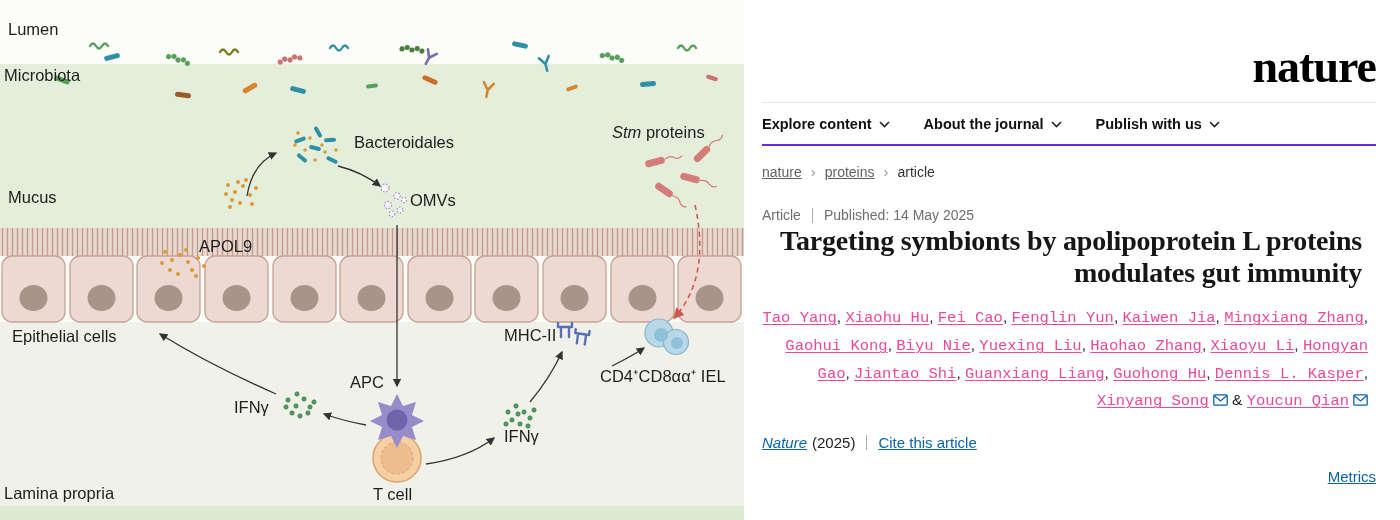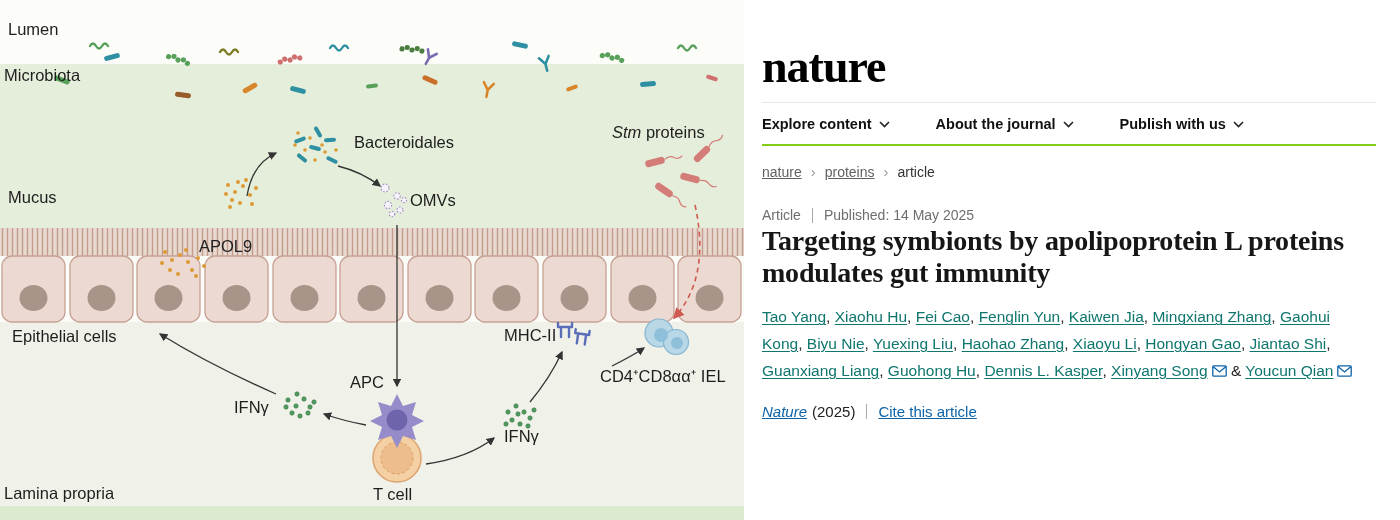--- a/index.html
+++ b/index.html
@@ -1,39 +1,39 @@
 <!DOCTYPE html>
 <html><head>
 <meta charset="utf-8">
 <style>
   * { margin:0; padding:0; box-sizing:border-box; }
   body { width:1400px; height:520px; overflow:hidden; font-family:"Liberation Sans", sans-serif; background:#fff; }
-  .page { display:flex; width:1400px; height:520px; }
+  .page { display:flex; width:1400px; height:520px;text-align:right; }
 
   
   .figure-panel { position:relative; width:744px; height:520px; background:#fbfbf7; flex:0 0 744px; }
   .fig-art { position:absolute; left:0; top:0; }
   .fig-label { position:absolute; font-size:16.5px; color:#1e1e1e; white-space:nowrap; }
   .fig-label .it { font-style:italic; }
 
   
   .article-panel { width:656px; height:520px; background:#ffffff; padding:0 24px 0 18px; }
   .masthead { padding-top:44px; padding-bottom:12px; border-bottom:1px solid #e7e7e7; }
   .logo { font-family:"Liberation Serif", serif; font-weight:700; font-size:46px; line-height:1; letter-spacing:-1px; color:#000; cursor:pointer; display:inline-block; }
-  .navrow { display:flex; gap:46px; padding:13px 0 12px 0; border-bottom:2px solid #84cc16; }
+  .navrow { display:flex; gap:34px; padding:13px 0 12px 0; border-bottom:2px solid #6d28d9; }
   .nav-item { font-size:14.5px; font-weight:700; color:#111; display:flex; align-items:center; gap:7px; cursor:pointer; }
   .breadcrumb { margin-top:17px; font-size:14px; color:#555; display:flex; align-items:center; gap:9px; }
   .breadcrumb a { color:#616161; text-decoration:underline; cursor:pointer; }
   .crumb-sep { color:#999; font-size:15px; }
   .crumb-last { color:#333; }
   .meta-line { margin-top:27px; font-size:14px; color:#6e6e6e; display:flex; align-items:center; }
   .vbar { display:inline-block; border-left:1px solid #aaa; height:15px; margin:0 11px; vertical-align:-2px; }
   h1.title { margin-top:2px; font-family:"Liberation Serif", serif; font-weight:700; font-size:28px; line-height:1.15; letter-spacing:-0.2px; color:#161616; max-width:600px; }
   .authors { margin-top:15px; font-size:15.5px; line-height:1.72; color:#222; max-width:606px; }
-  .authors a { color:#0f766e; text-decoration:underline; text-decoration-thickness:1px; text-underline-offset:2px; cursor:pointer; }
+  .authors a { color:#ec4899; text-decoration:underline; text-decoration-thickness:1px; text-underline-offset:2px; cursor:pointer;font-family:Liberation Mono, monospace; }
   .env { vertical-align:-1px; margin-left:4px; cursor:pointer; }
   .cite-line { margin-top:19px; font-size:15px; color:#222; display:flex; align-items:center; }
   .journal-link { font-style:italic; color:#0c63a8; text-decoration:underline; cursor:pointer; margin-right:5px; }
   .plain-link { color:#0c63a8; text-decoration:underline; cursor:pointer; }
   .metrics-line { margin-top:17px; font-size:15px; }
 </style>
 </head>
 <body>
 
 <div class="page">
@@ -327,15 +327,18 @@
           <path d="M1,1.5 L7.5,7 L14,1.5" fill="none" stroke="#0c63a8" stroke-width="1.3"></path>
         </svg></p>
 
     <div class="cite-line">
       <a class="journal-link">Nature</a>
       <span>(2025)</span>
       <span class="vbar"></span>
       <a class="plain-link">Cite this article</a>
     </div>
 
+    <div class="metrics-line">
+      <a class="plain-link">Metrics</a>
+    </div>
 
   </div>
 </div>
 
 </body></html>

